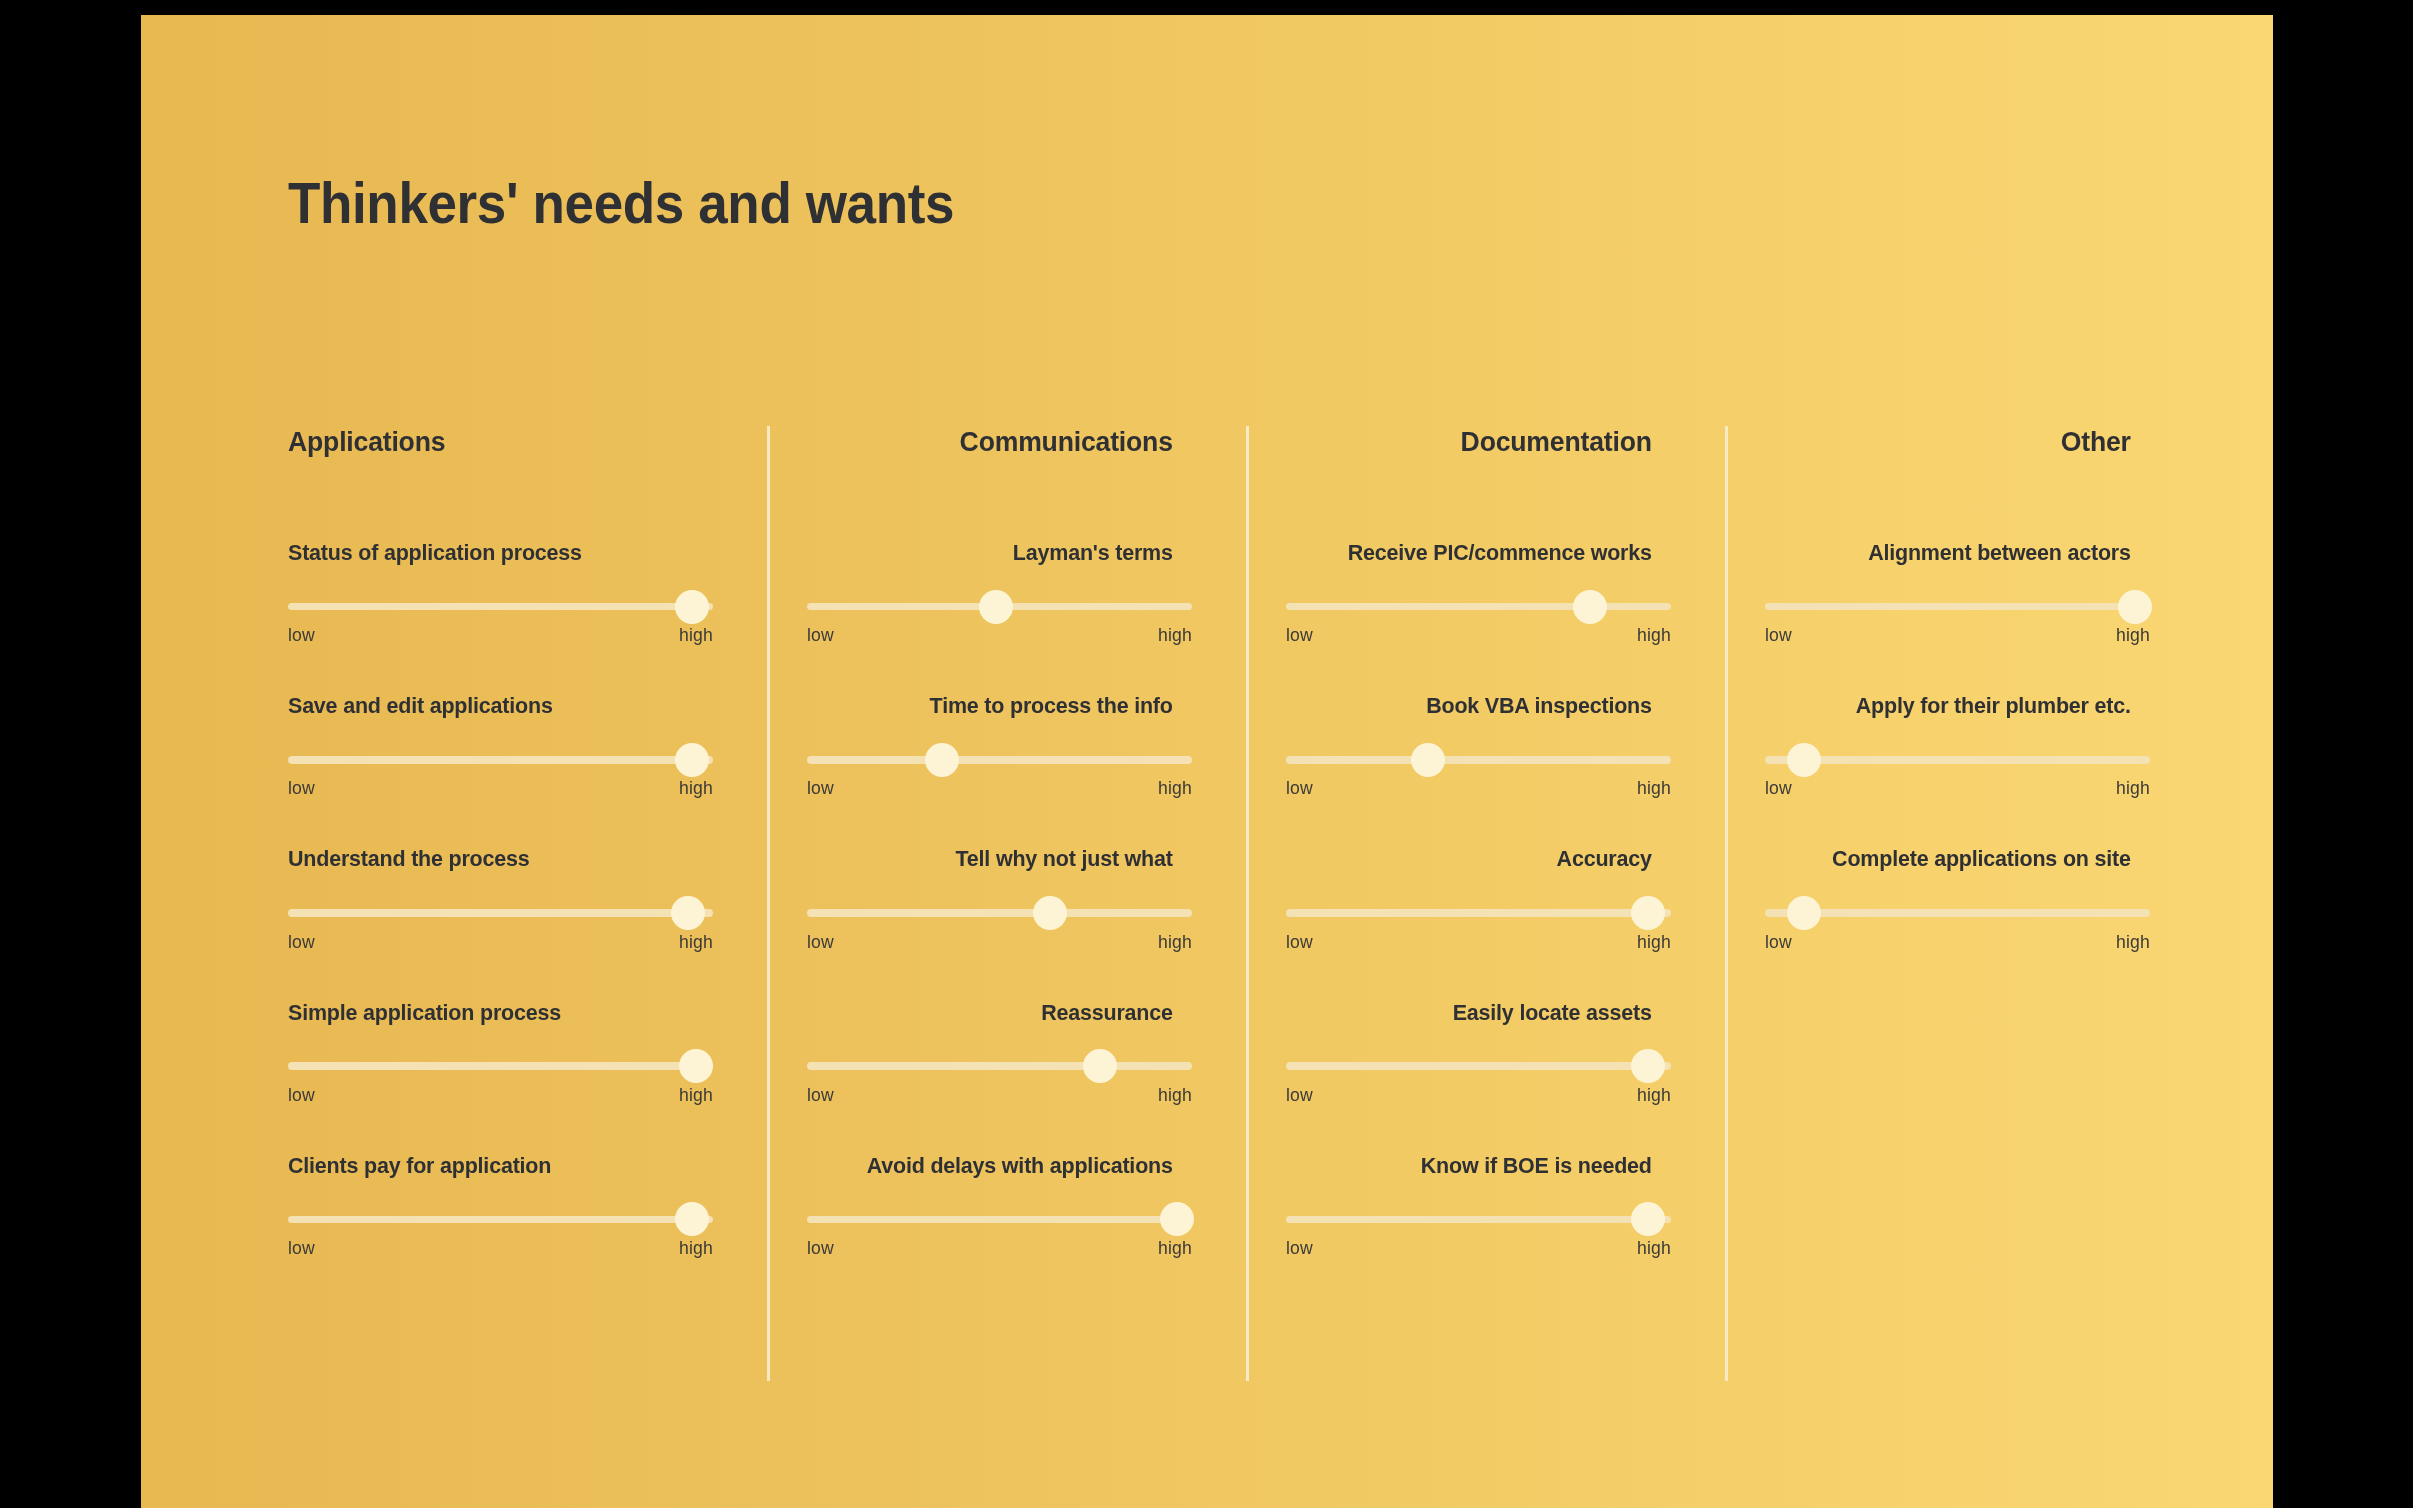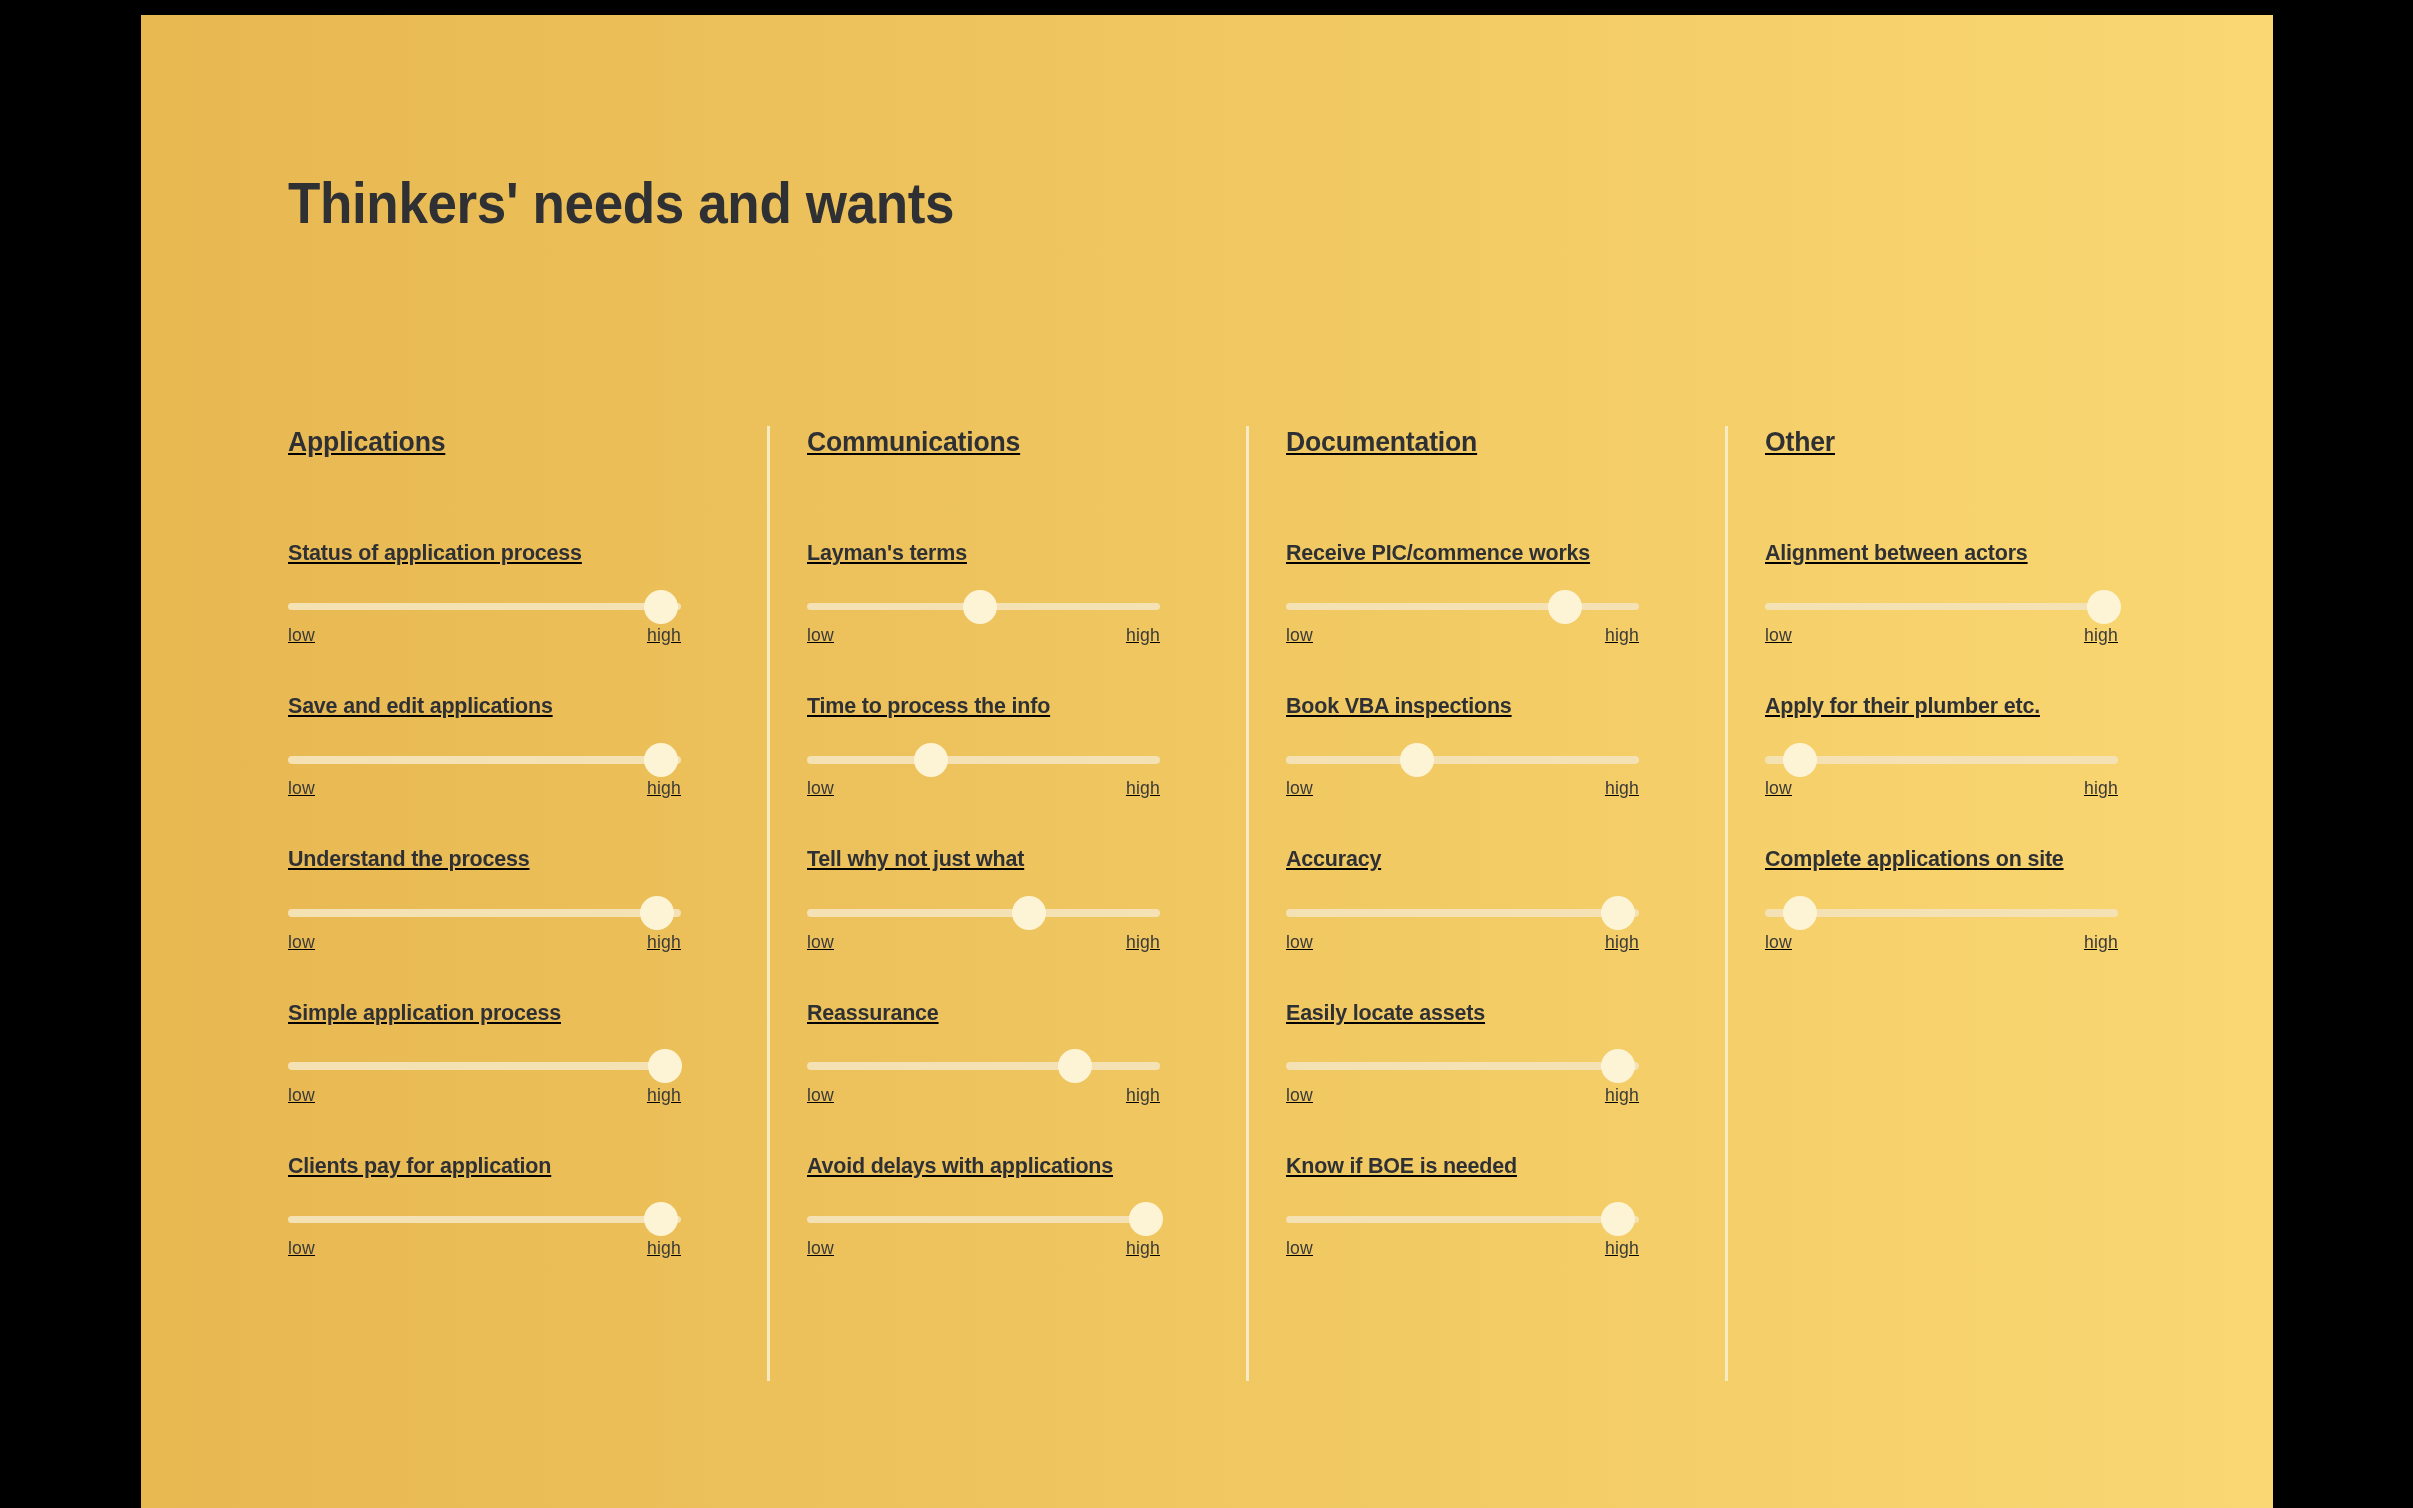--- a/index.html
+++ b/index.html
@@ -41,24 +41,23 @@
     left: 147px; top: 411px;
     width: 1927px; height: 955px;
     display: flex;
     flex-direction: row;
   }
 
   .column {
     position: relative;
     width: 479px;
     box-sizing: border-box;
-    padding-right: 86px;
-    text-decoration: underline;
-  }
-  .column + .column { padding-left: 40px; }
+    padding-right: 54px;
+  }
+  .column + .column { padding-left: 40px; text-align: right; }
   .column + .column::before {
     content: "";
     position: absolute;
     left: 0; top: 0;
     width: 2.5px; height: 955px;
     background: #f7ecc9;
     opacity: 0.95;
   }
 
   .col-header {

